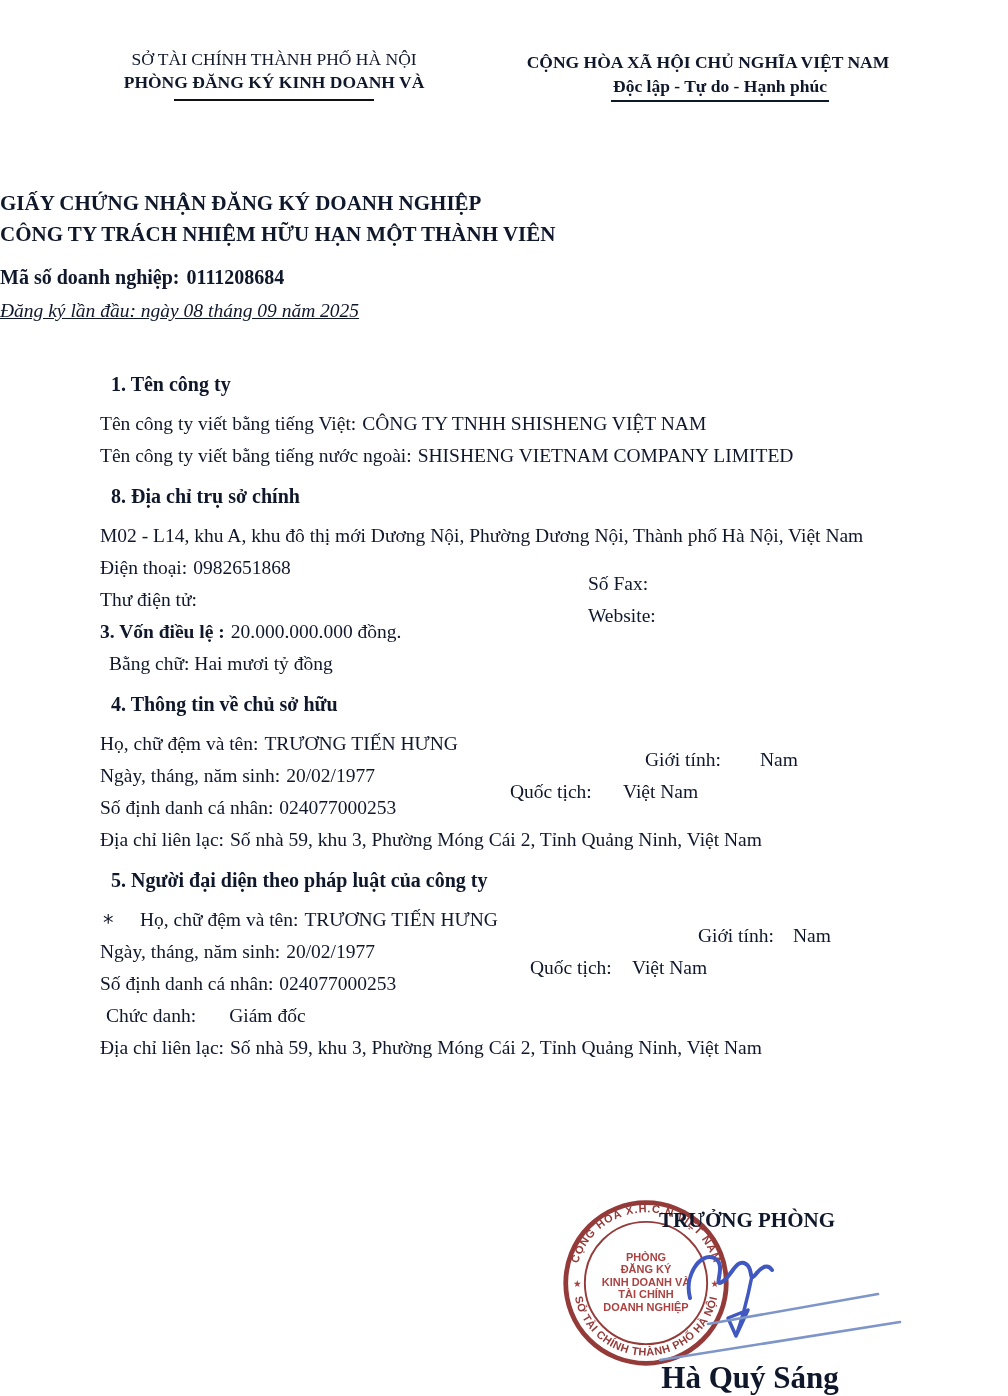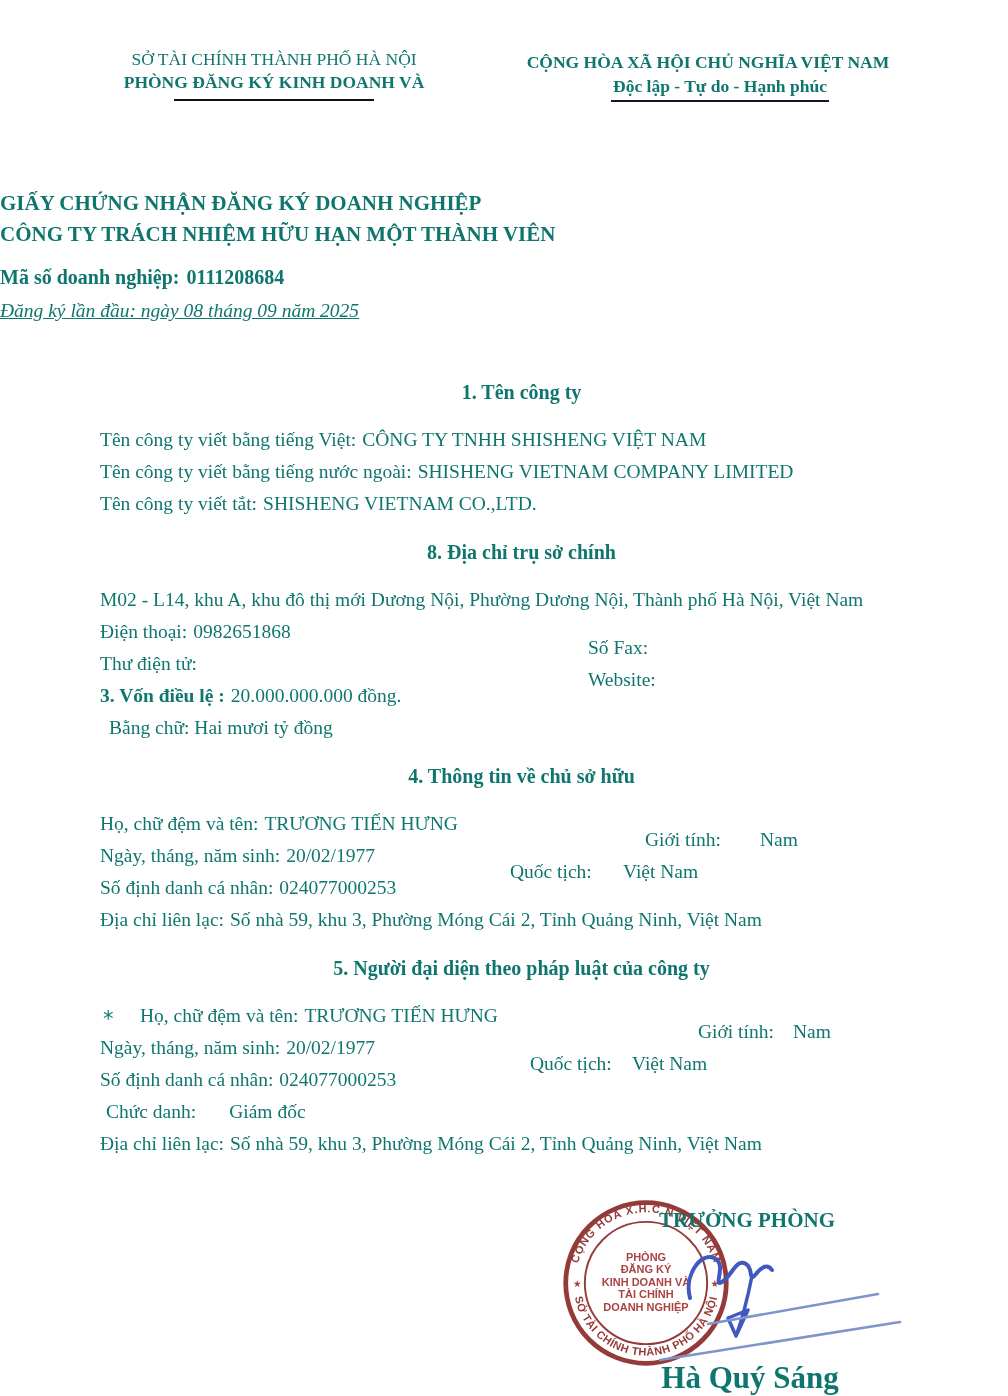--- a/index.html
+++ b/index.html
@@ -1,21 +1,21 @@
 <!DOCTYPE html>
 <html><head>
 <meta charset="utf-8">
 <style>
   html,body{margin:0;padding:0;background:#ffffff;}
   .page{
     position:relative;
     width:1008px;height:1396px;
     background:#ffffff;
     font-family:"Liberation Serif","DejaVu Serif",serif;
-    color:#0f766e;
+    color:#0f172a;
     overflow:hidden;
   }
   .b{font-weight:bold;}
   .it{}
   
   .hdr-left{
     position:absolute;left:68px;top:48px;width:412px;
     text-align:center;font-size:17.5px;line-height:23px;
   }
   .hdr-left .rule{width:200px;height:0;border-top:2px solid #111;margin:5px auto 0 auto;}
@@ -28,21 +28,21 @@
   .title-block{position:absolute;left:0;top:188px;width:1008px;text-align:left;}
   .title-line{font-weight:bold;font-size:21px;line-height:31px;}
   .code-line{margin-top:16px;font-weight:bold;font-size:20px;}
   .code-line .code-label{margin-right:7px;}
   .reg-line{margin-top:11px;font-style:italic;font-size:19.5px;text-decoration:underline;}
   
   .body{
     position:absolute;left:100px;top:360px;width:840px;
     font-size:19.5px;line-height:32px;
   }
-  .body h3{font-size:20px;line-height:32px;margin:16px;padding-left:3px;font-weight:bold;text-align:center;}
+  .body h3{font-size:20px;line-height:32px;margin:8px;padding-left:3px;font-weight:bold;}
   .body p{margin:0;}
   .row{position:relative;}
   .abs{position:absolute;top:16px;}
   .val{margin-left:6px;}
   .wrap-foreign{max-width:766px;}
   .wrap-address{max-width:812px;}
   .inwords{padding-left:9px;}
   .mt2{margin-top:2px;} .mt4{margin-top:4px;} .mt6{margin-top:6px;}
   .mt10{margin-top:10px;} .mt13{margin-top:13px;} .mt19{margin-top:19px;}
   .star-row{padding-left:40px;}
@@ -84,21 +84,20 @@
       <span class="code-label">Mã số doanh nghiệp:</span><span>0111208684</span>
     </div>
     <div class="reg-line">Đăng ký lần đầu: ngày 08 tháng 09 năm 2025</div>
   </div>
 
   <div class="body">
 
     <h3>1. Tên công ty</h3>
     <p><span>Tên công ty viết bằng tiếng Việt:</span><span class="val">CÔNG TY TNHH SHISHENG VIỆT NAM</span></p>
     <p class="wrap-foreign"><span>Tên công ty viết bằng tiếng nước ngoài:</span><span class="val">SHISHENG VIETNAM COMPANY LIMITED</span></p>
-    <p><span>Tên công ty viết tắt:</span><span class="val">SHISHENG VIETNAM CO.,LTD.</span></p>
 
     <h3 class="mt2">8. Địa chỉ trụ sở chính</h3>
     <p class="it wrap-address">M02 - L14, khu A, khu đô thị mới Dương Nội, Phường Dương Nội, Thành phố Hà Nội, Việt Nam</p>
     <p class="row mt2">
       <span>Điện thoại:</span><span class="val it">0982651868</span>
       <span class="abs" style="left:488px">Số Fax:</span>
     </p>
     <p class="row mt2">
       <span>Thư điện tử:</span>
       <span class="abs" style="left:488px">Website:</span>

